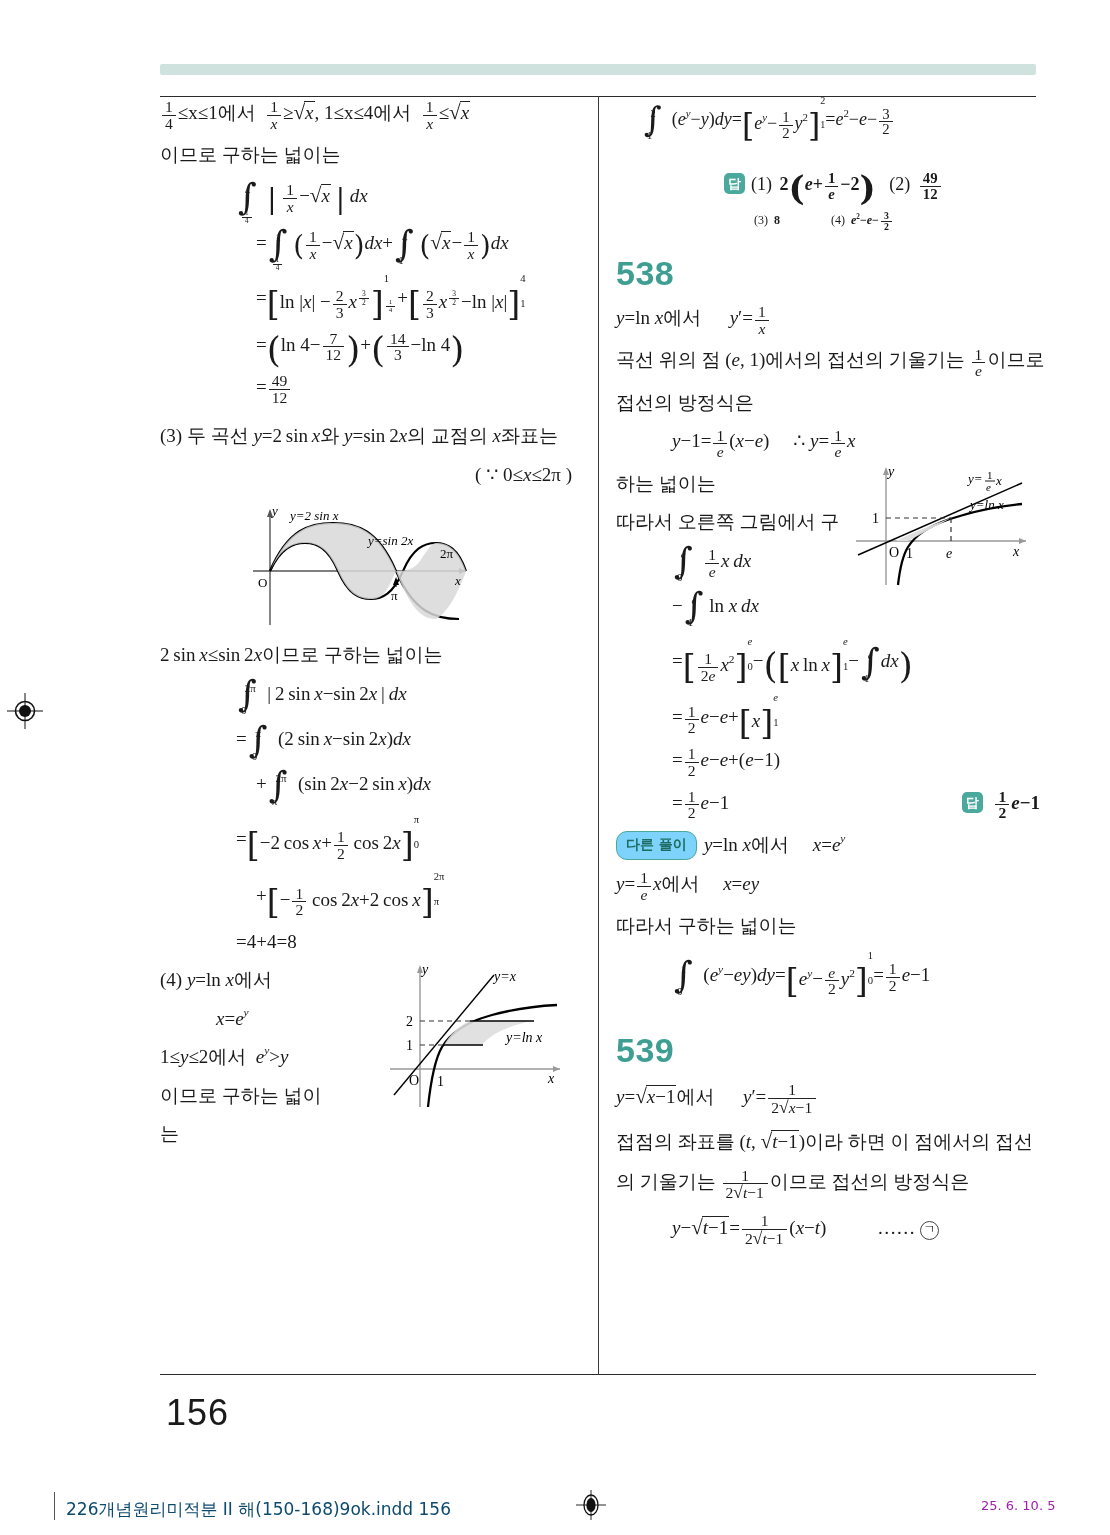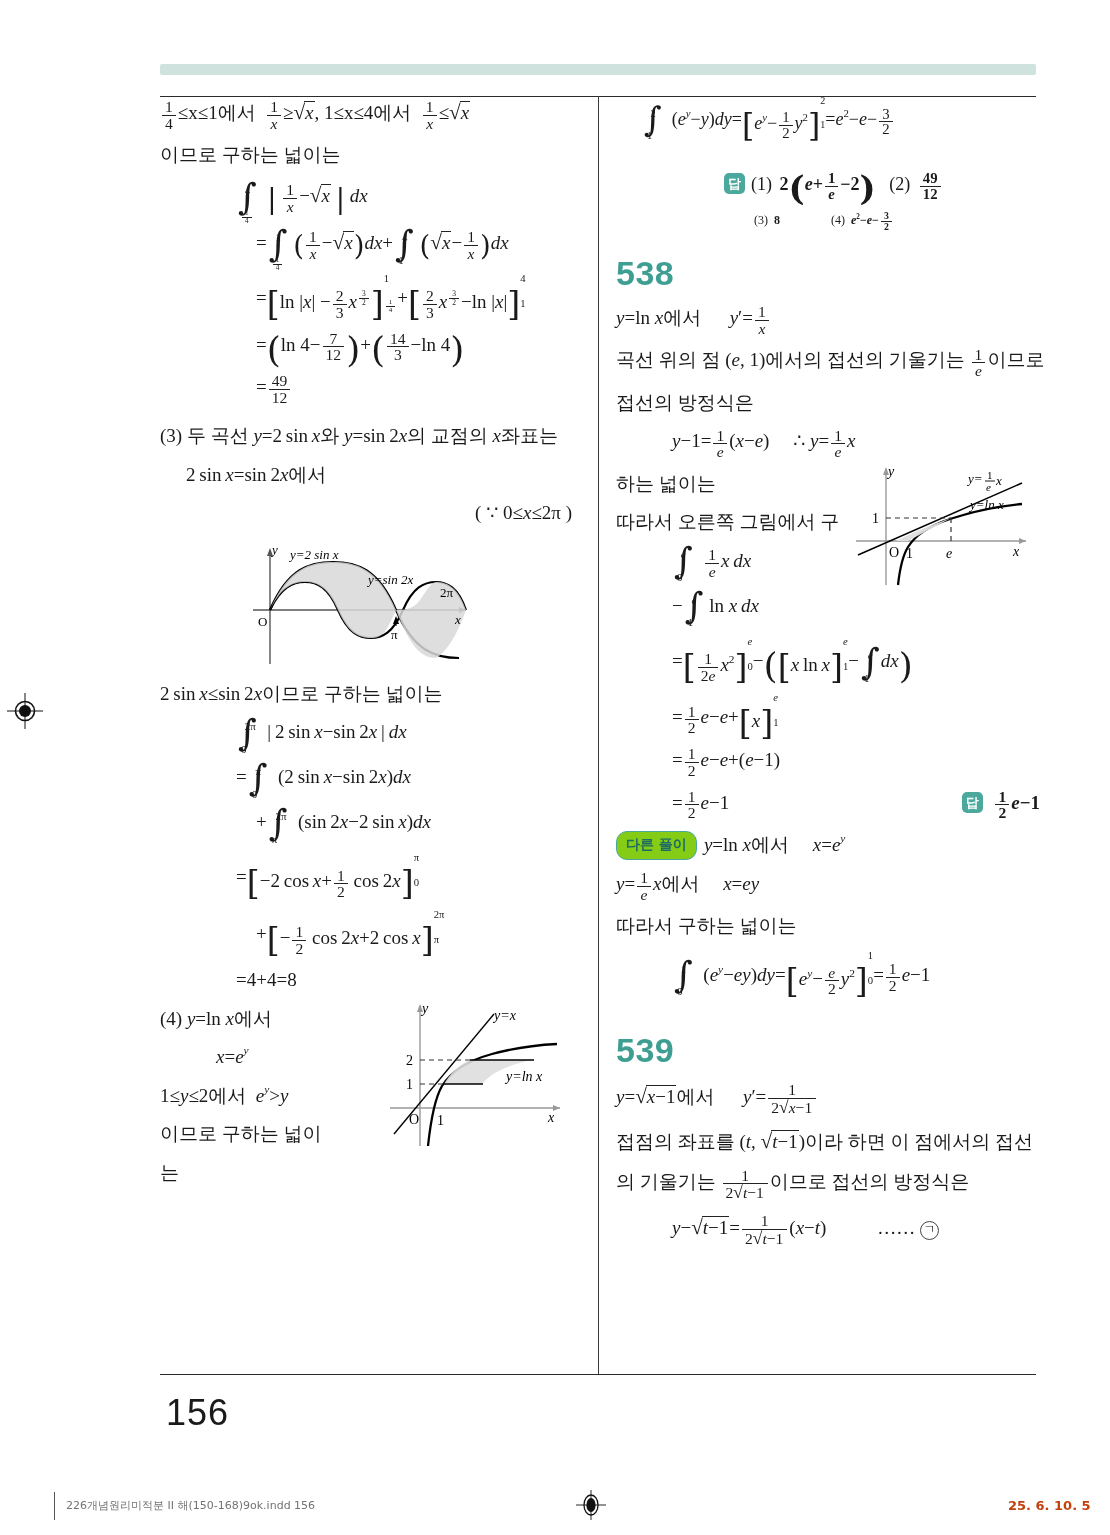--- a/index.html
+++ b/index.html
@@ -86,46 +86,46 @@
     display:inline-block;width:21px;height:21px;border-radius:5px;
     background:#4aa89c;color:#fff;font-size:13px;font-weight:bold;
     text-align:center;line-height:21px;vertical-align:2px;margin-right:6px;
     font-family:"DejaVu Sans",sans-serif;
   }
   .bold-ans{font-weight:bold;}
   .opt-label{font-style:normal;margin-right:3px;}
 
   .alt-badge{
     display:inline-block;border:1.4px solid #4aa89c;border-radius:11px;
-    color:#1d6b62;background:#84cc16;font-size:14px;font-weight:bold;
+    color:#1d6b62;background:#7dd3fc;font-size:14px;font-weight:bold;
     padding:2px 9px 3px 9px;margin-right:7px;vertical-align:2px;
     font-family:"DejaVu Sans",sans-serif;
   }
 
   
   .fig{display:block;}
   .fig-sin{margin:12px 0 14px 88px;}
   .fig-inline{float:right;margin:-6px 0 0 0;}
 
   
   .page-num{
     position:absolute;left:166px;top:1392px;
     font-size:36px;letter-spacing:1px;color:#1a1a1a;
     font-family:"Liberation Sans","DejaVu Sans",sans-serif;
   }
 
   
   .footer-rule{position:absolute;left:54px;top:1492px;width:1px;height:28px;background:#555;}
   .footer-left{
-    position:absolute;left:66px;top:1498px;font-size:11px;color:#737373;
+    position:absolute;left:66px;top:1498px;font-size:17px;color:#0c4a6e;
     font-family:"DejaVu Sans",sans-serif;white-space:nowrap;
   }
   .footer-right{
-    position:absolute;left:1008px;top:1498px;font-size:13px;color:#c2410c;
-    font-family:"DejaVu Sans",sans-serif;white-space:nowrap;font-weight:bold;
+    position:absolute;left:981px;top:1498px;font-size:13px;color:#a21caf;
+    font-family:"DejaVu Sans",sans-serif;white-space:nowrap;
   }
   .footer-mark{position:absolute;left:576px;top:1490px;width:30px;height:30px;}
   .clear{clear:both;}
 </style>
 </head>
 <body>
 
 <div class="page">
 
   <div class="top-bar"></div>
@@ -172,23 +172,20 @@
 
     <div class="ln ind4">
       =<span class="frac"><span class="num">49</span><span class="den">12</span></span>
     </div>
 
     <div class="ln ko" style="margin-top:16px;">
       <span class="rm">(3)</span> <span>두 곡선</span>
       <i>y</i>=2 sin <i>x</i><span>와</span> <i>y</i>=sin 2<i>x</i><span>의 교점의</span> <i>x</i><span>좌표는</span>
     </div>
 
-    <div class="ln ko ind1">
-      2 sin <i>x</i>=sin 2<i>x</i><span>에서</span>
-    </div>
 
     <div class="ln right">
       ( ∵ 0≤<i>x</i>≤2π )
     </div>
 
     <svg class="fig fig-sin" width="230" height="125" viewBox="0 0 230 125">
       <line x1="5" y1="70" x2="218" y2="70" stroke="#555" stroke-width="1.4"></line>
       <polygon points="218,70 211,67 211,73" fill="#555"></polygon>
       <line x1="22" y1="124" x2="22" y2="10" stroke="#555" stroke-width="1.4"></line>
       <polygon points="22,8 19,16 25,16" fill="#555"></polygon>

